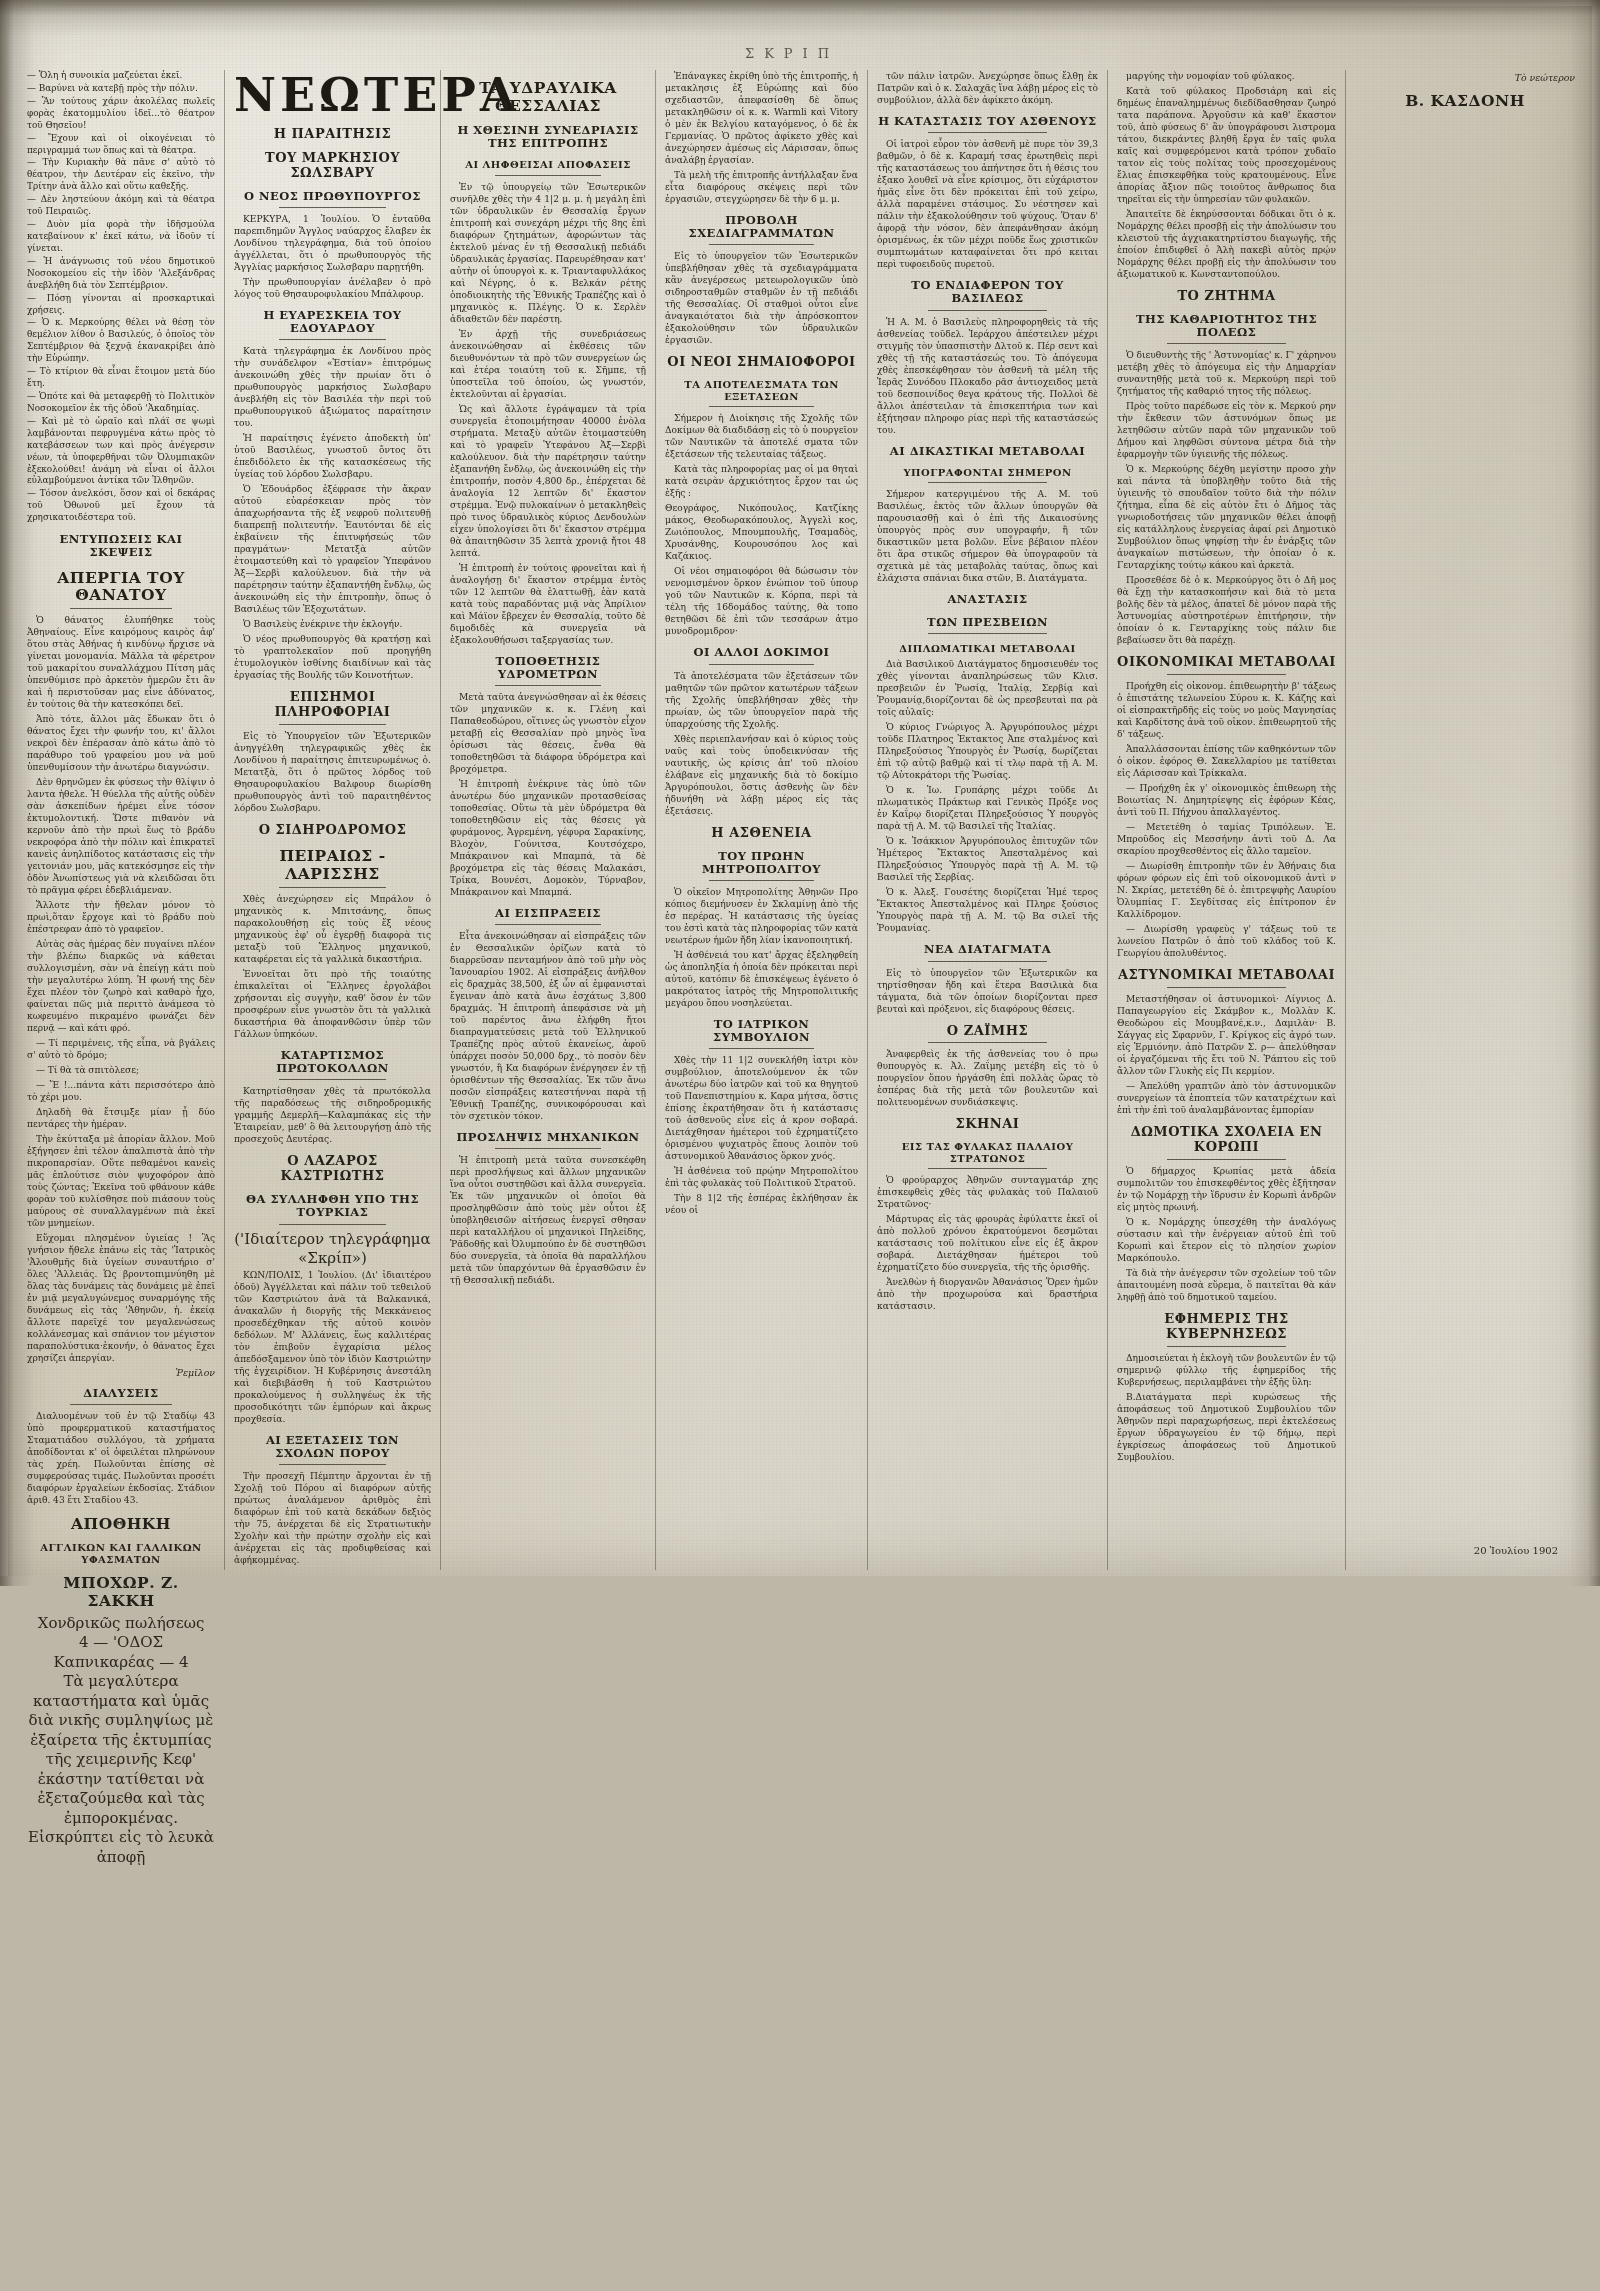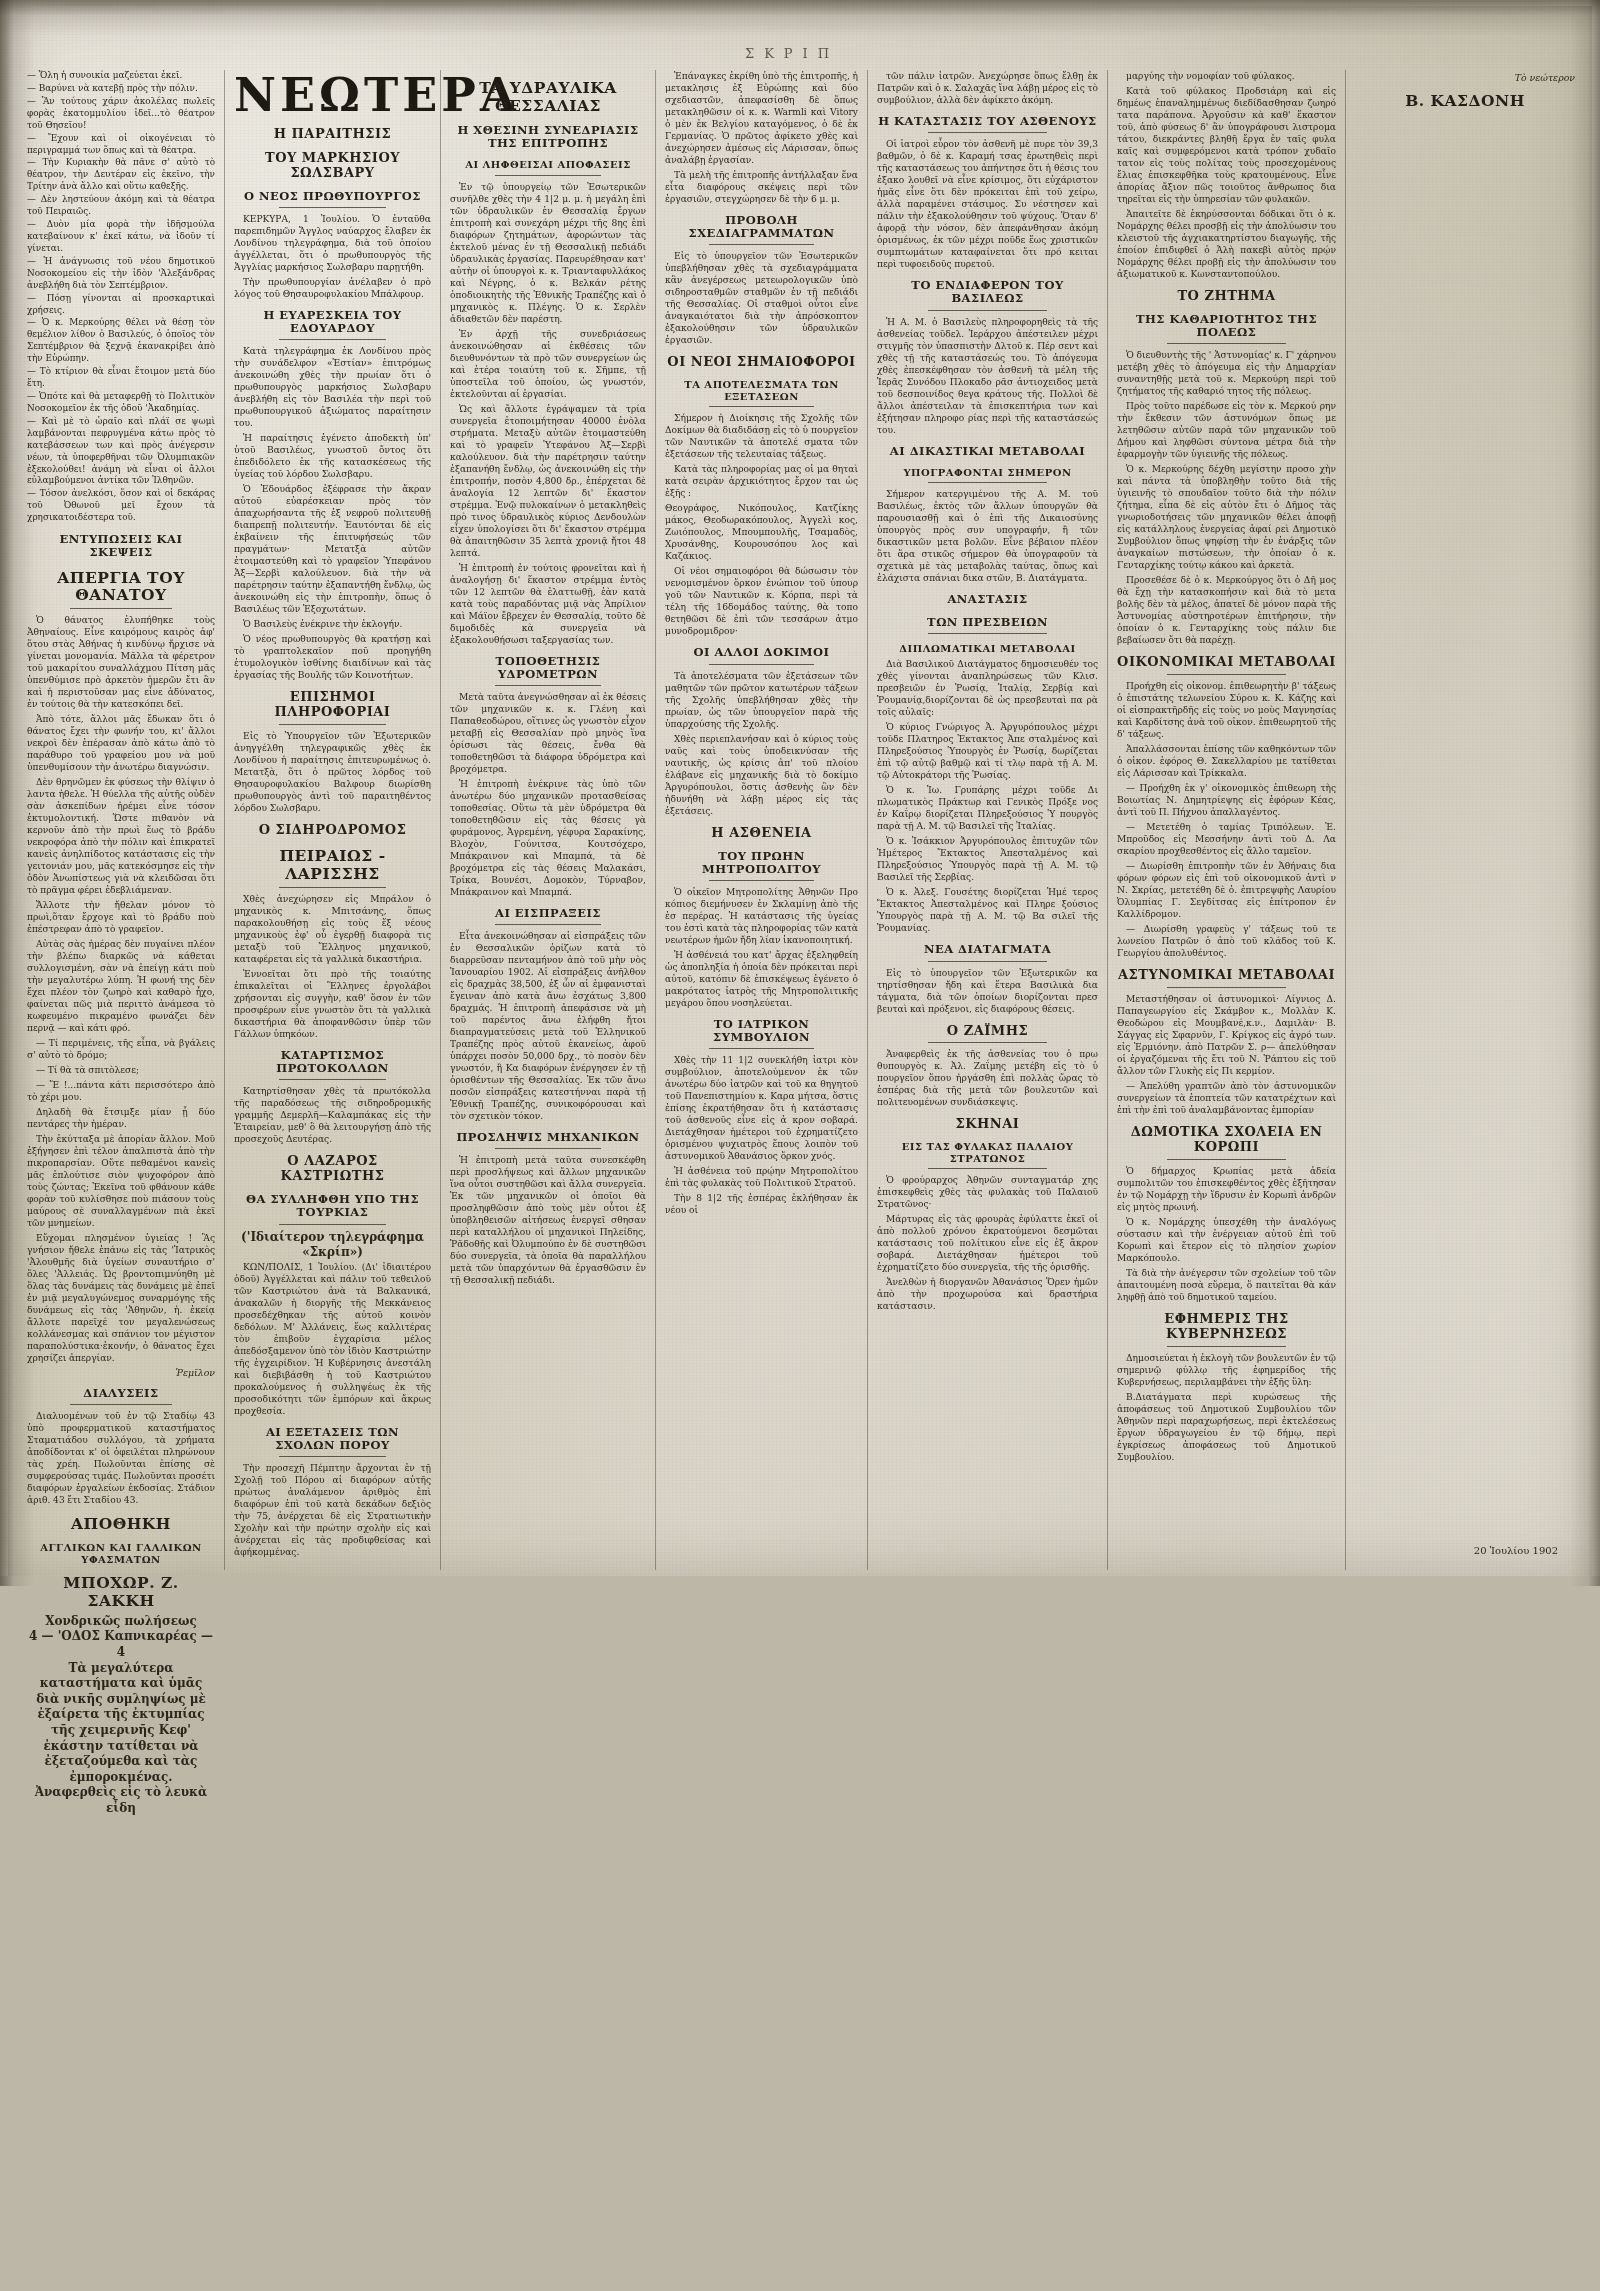--- a/index.html
+++ b/index.html
@@ -123,24 +123,23 @@
   .dash-list div { margin-bottom: 1px; text-align: justify; }
   .sig {
     text-align: right;
     font-size: 9.4px;
     font-style: italic;
     color: #2c261d;
     margin: 2px 0 5px 0;
   }
   .center-small {
     text-align: center;
-    font-size: 12px;
+    font-size: 15px;
     color: #2c261d;
     line-height: 1.3;
-    font-weight: bold;
   }
   .bigtitle {
     text-align: center;
     font-size: 46px;
     font-weight: bold;
     letter-spacing: 4px;
     color: #1d1913;
     line-height: 1;
     margin: 2px 0 6px 0;
     font-family: "DejaVu Serif", serif;
@@ -201,21 +200,21 @@
         <div class="sig">Ῥεμῖλον</div>
         <div class="hd hd-sm">ΔΙΑΛΥΣΕΙΣ</div>
         <div class="rule"></div>
         <p class="p">Διαλυομένων τοῦ ἐν τῷ Σταδίῳ 43 ὑπὸ προφερματικοῦ καταστήματος Σταματιάδου συλλόγου, τὰ χρήματα ἀποδίδονται κ' οἱ ὀφειλέται πληρώνουν τὰς χρέη. Πωλοῦνται ἐπίσης σὲ συμφερούσας τιμάς. Πωλοῦνται προσέτι διαφόρων ἐργαλείων ἐκδοσίας. Στάδιον ἀριθ. 43 ἔτι Σταδίου 43.</p>
         <div class="hd hd-lg">ΑΠΟΘΗΚΗ</div>
         <div class="hd hd-xs">ΑΓΓΛΙΚΩΝ ΚΑΙ ΓΑΛΛΙΚΩΝ ΥΦΑΣΜΑΤΩΝ</div>
         <div class="hd hd-lg">ΜΠΟΧΩΡ. Ζ. ΣΑΚΚΗ</div>
         <div class="center-small">Χονδρικῶς          πωλήσεως</div>
         <div class="center-small">4 — 'ΟΔΟΣ  Καπνικαρέας — 4</div>
         <div class="center-small">Τὰ μεγαλύτερα καταστήματα καὶ ὑμᾶς διὰ νικῆς συμληψίως μὲ ἐξαίρετα τῆς ἐκτυμπίας τῆς χειμερινῆς Κεφ' ἐκάστην τατίθεται νὰ ἐξεταζούμεθα καὶ τὰς ἐμποροκμένας.</div>
-        <div class="center-small">Ἀναφερθεὶς εἰς τὸ λευκὰ εἶδη</div>
+        <div class="center-small">Εἰσκρύπτει εἰς τὸ λευκὰ ἀποφῇ</div>
       </div>
     <div class="col c2" id="c1">
         <div class="bigtitle">ΝΕΩΤΕΡΑ</div>
         <div class="hd hd-md">Η ΠΑΡΑΙΤΗΣΙΣ</div>
         <div class="hd hd-md">ΤΟΥ ΜΑΡΚΗΣΙΟΥ ΣΩΛΣΒΑΡΥ</div>
         <div class="hd hd-sm">Ο ΝΕΟΣ ΠΡΩΘΥΠΟΥΡΓΟΣ</div>
         <div class="rule"></div>
         <p class="p">ΚΕΡΚΥΡΑ, 1 Ἰουλίου. Ὁ ἐνταῦθα παρεπιδημῶν Ἄγγλος ναύαρχος ἔλαβεν ἐκ Λονδίνου τηλεγράφημα, διὰ τοῦ ὁποίου ἀγγέλλεται, ὅτι ὁ πρωθυπουργὸς τῆς Ἀγγλίας μαρκήσιος Σωλσβαρυ παρῃτήθη.</p>
         <p class="p">Τὴν πρωθυπουργίαν ἀνέλαβεν ὁ πρὸ λόγος τοῦ Θησαυροφυλακίου Μπάλφουρ.</p>
         <div class="hd hd-sm">Η ΕΥΑΡΕΣΚΕΙΑ ΤΟΥ ΕΔΟΥΑΡΔΟΥ</div>

